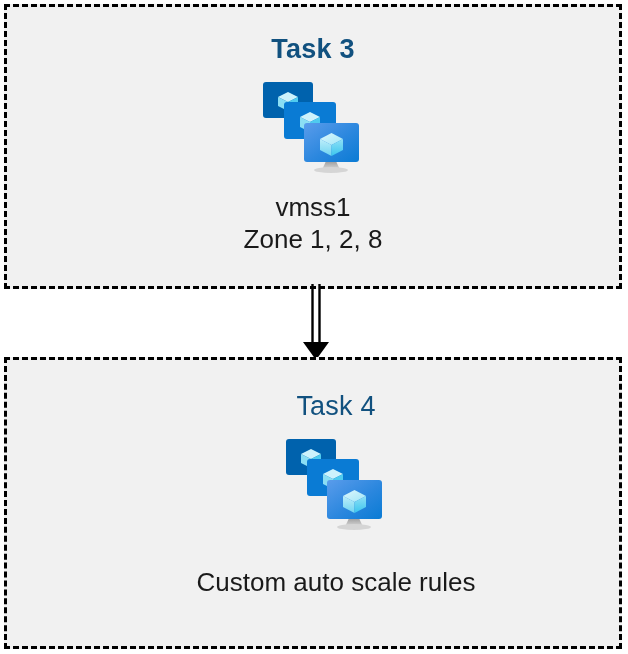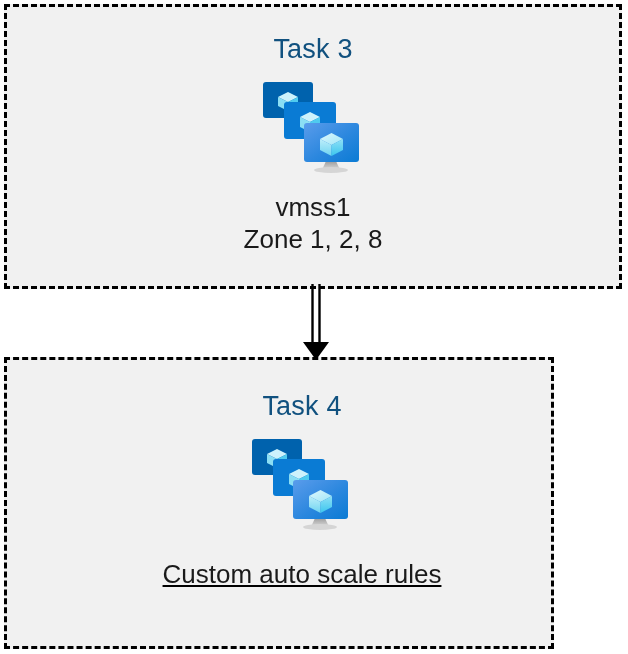--- a/index.html
+++ b/index.html
@@ -37,34 +37,34 @@
   #box-task3 {
     left: 4px;
     top: 4px;
     width: 618px;
     height: 285px;
   }
 
   #box-task4 {
     left: 4px;
     top: 357px;
-    width: 550px;
+    width: 618px;
     height: 292px;
     padding-left: 46px;
   }
 
   .task-title {
     color: #11517f;
     font-size: 27px;
     line-height: 32px;
     letter-spacing: 0.2px;
     white-space: nowrap;
   }
 
-  #box-task3 .task-title { margin-top: 26px; }
+  #box-task3 .task-title { margin-top: 26px; font-weight: bold; }
   #box-task4 .task-title { margin-top: 30px; }
 
   .task-caption {
     color: #1a1a1a;
     font-size: 26px;
     line-height: 32px;
     text-align: center;
     white-space: nowrap;
   }
 
@@ -76,21 +76,21 @@
   }
 
   
   .vmss-icon {
     display: block;
   }
   #icon-task3-wrap { margin-top: 12px; }
   #icon-task4-wrap { margin-top: 12px; }
 
   #box-task3 .caption-block { margin-top: 14px; }
-  #box-task4 .caption-block { margin-top: 24px; text-decoration: underline; }
+  #box-task4 .caption-block { margin-top: 32px; }
 
   
   #connector-arrow {
     position: absolute;
     left: 296px;
     top: 284px;
     width: 40px;
     height: 80px;
   }
 </style>

